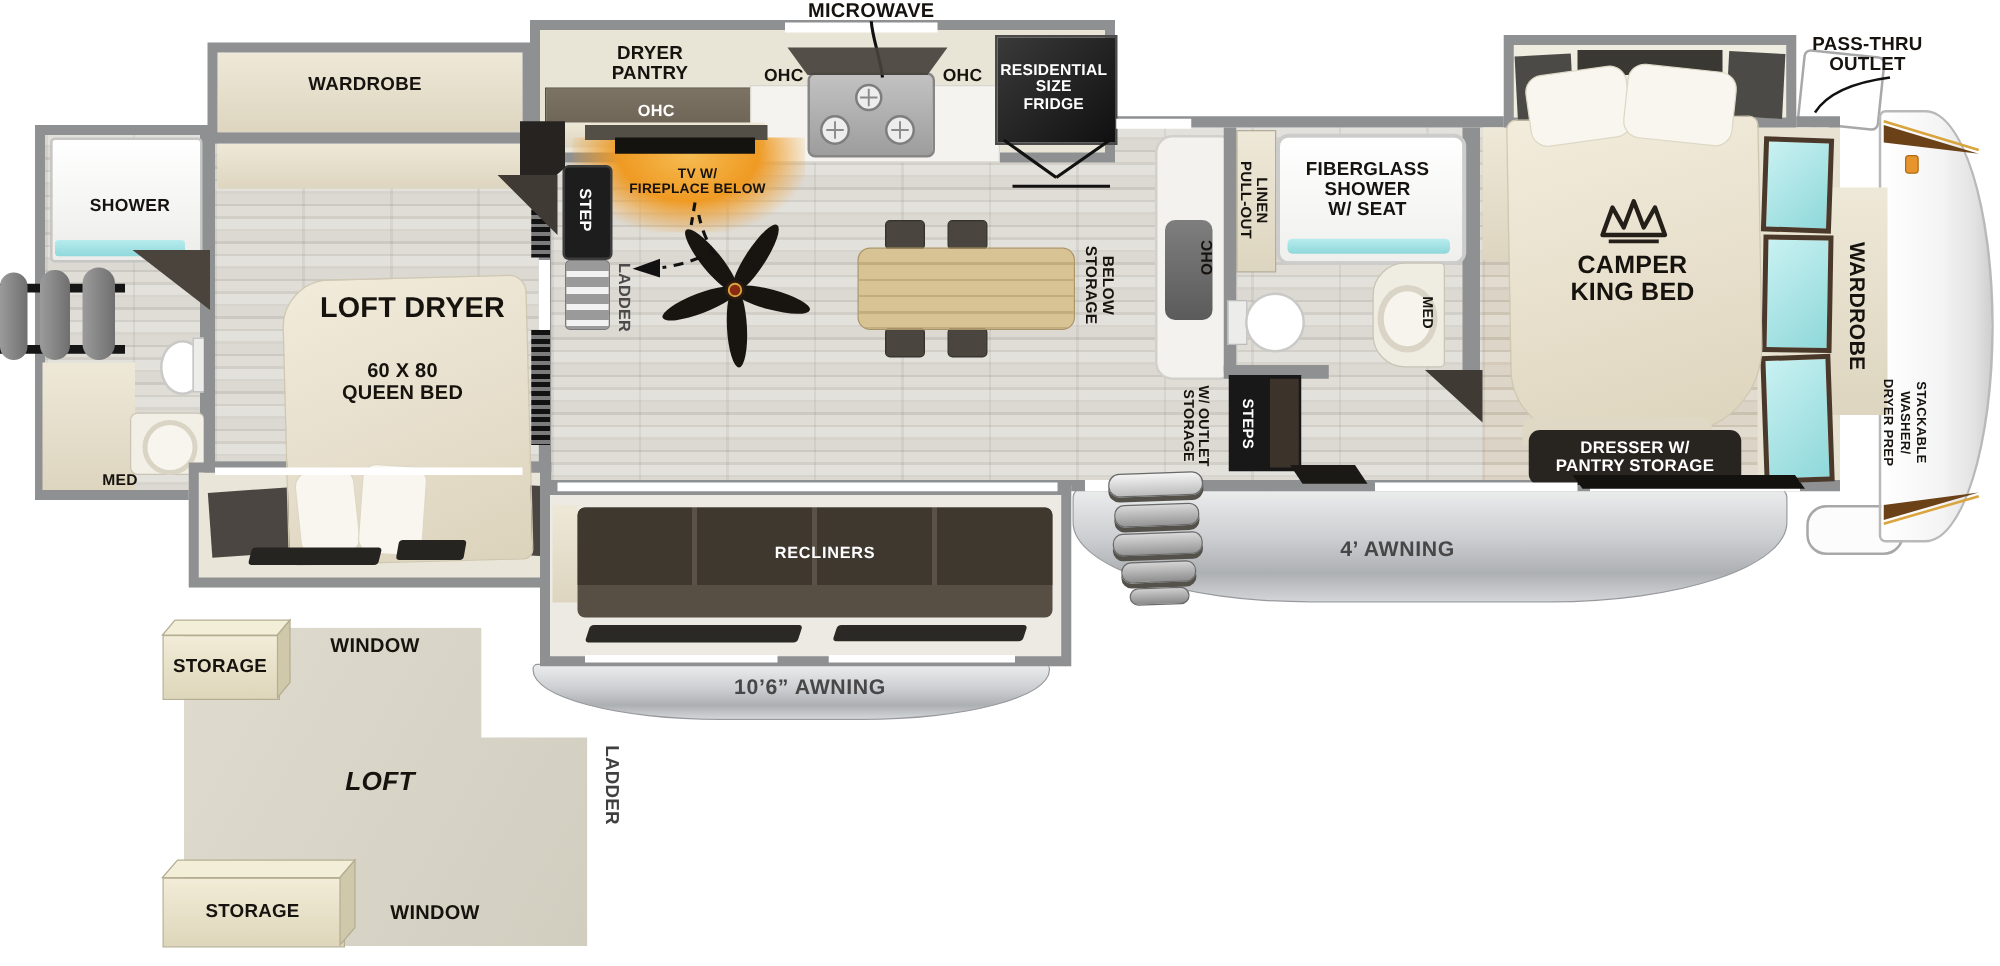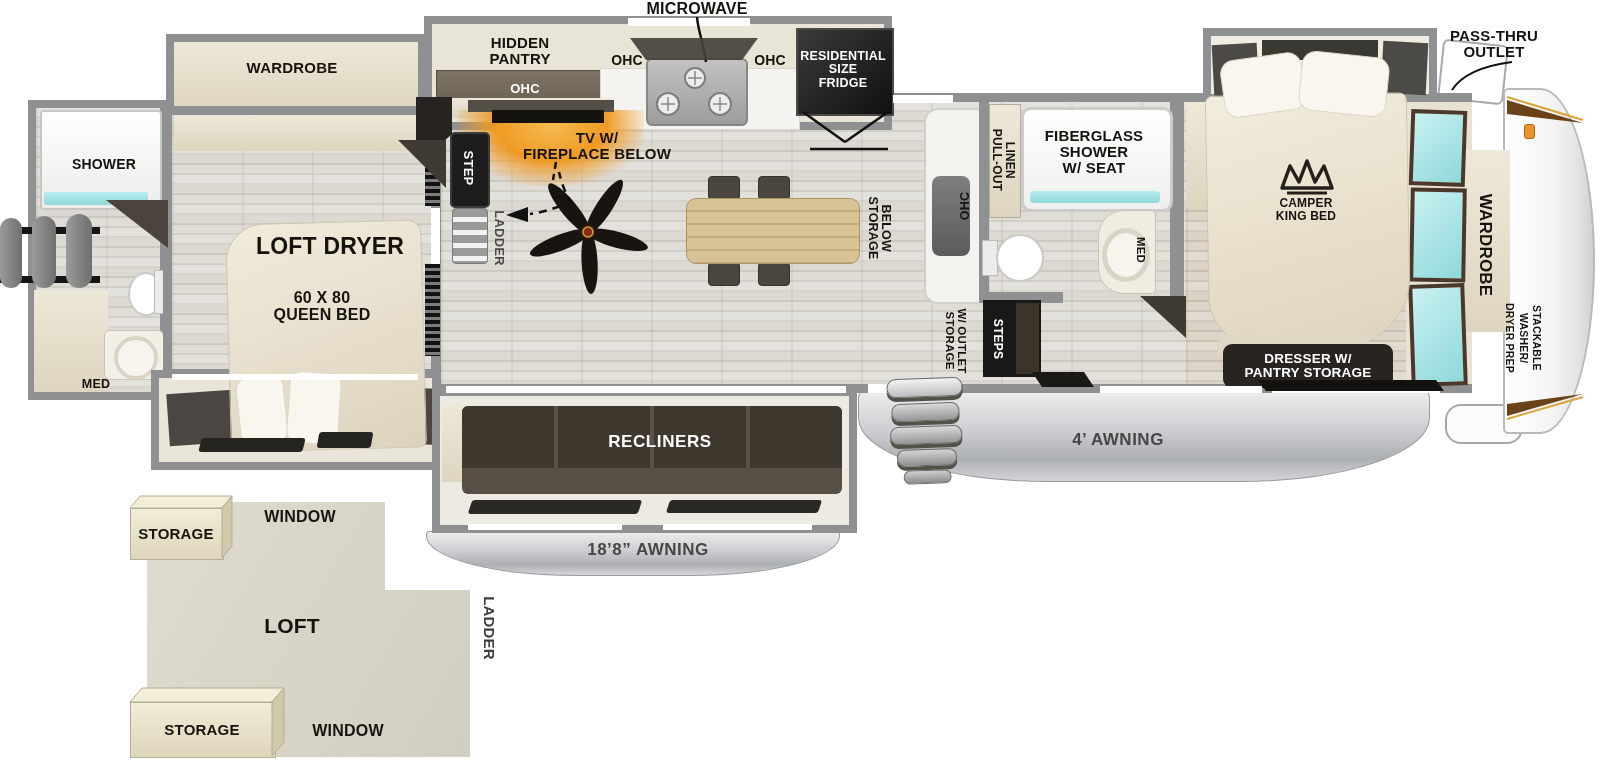--- a/index.html
+++ b/index.html
@@ -155,65 +155,65 @@
     <div class="abs" style="left:2px;top:48px;width:70px;height:16px;background:linear-gradient(180deg,#d9d9d9,#969696);border:1px solid #6a6a6a;border-radius:8px;box-shadow:0 4px 0 #54504a;"></div>
     <div class="abs" style="left:8px;top:71px;width:58px;height:15px;background:linear-gradient(180deg,#d4d4d4,#8f8f8f);border:1px solid #6a6a6a;border-radius:8px;box-shadow:0 4px 0 #54504a;"></div>
     <div class="abs" style="left:14px;top:92px;width:46px;height:12px;background:linear-gradient(180deg,#cfcfcf,#8a8a8a);border:1px solid #6a6a6a;border-radius:7px;"></div>
   </div>
 
   <div class="abs" style="left:147px;top:502px;width:323px;height:255px;background:linear-gradient(120deg,#dfdbce,#d1cdbf);clip-path:polygon(0 0,73.7% 0,73.7% 34.5%,100% 34.5%,100% 100%,0 100%);"></div>
   <div class="abs" style="left:130px;top:508px;width:92px;height:50px;background:linear-gradient(180deg,#f2ecd8,#ddd6ba);border:1px solid #b5ae92;"></div>
   <div class="abs" style="left:130px;top:702px;width:144px;height:54px;background:linear-gradient(180deg,#f2ecd8,#ddd6ba);border:1px solid #b5ae92;"></div>
 
   <div class="lbl" style="left:697px;top:9px;font-size:16px;">MICROWAVE</div>
-  <div class="lbl" style="left:520px;top:51px;font-size:15px;">HIDDEN
+  <div class="lbl" style="left:520px;top:51px;font-size:15px;">DRYER
 PANTRY</div>
   <div class="lbl white" style="left:525px;top:89px;font-size:13px;">OHC</div>
   <div class="lbl" style="left:627px;top:60px;font-size:14px;">OHC</div>
   <div class="lbl" style="left:770px;top:60px;font-size:14px;">OHC</div>
   <div class="lbl white" style="left:843px;top:70px;font-size:12.5px;z-index:31;">RESIDENTIAL
 SIZE
 FRIDGE</div>
   <div class="lbl" style="left:1494px;top:44px;font-size:15px;">PASS-THRU
 OUTLET</div>
-  <div class="lbl" style="left:558px;top:146px;font-size:15px;z-index:31;margin-left:39px;">TV W/
+  <div class="lbl" style="left:558px;top:146px;font-size:11px;z-index:31;">TV W/
 FIREPLACE BELOW</div>
   <div class="lbl white vt" style="left:468px;top:168px;font-size:13px;z-index:31;">STEP</div>
   <div class="lbl vt" style="left:499px;top:238px;font-size:13px;color:#4a4a4a;z-index:31;">LADDER</div>
   <div class="lbl vt" style="left:879px;top:228px;font-size:12.5px;">STORAGE
 BELOW</div>
   <div class="lbl" style="left:966px;top:206px;font-size:12.5px;transform:translate(-50%,-50%) rotate(-90deg);">OHC</div>
   <div class="lbl vt" style="left:956px;top:341px;font-size:11.5px;">STORAGE
 W/ OUTLET</div>
   <div class="lbl white vt" style="left:998px;top:339px;font-size:12px;">STEPS</div>
   <div class="lbl vt" style="left:1003px;top:160px;font-size:12px;">PULL-OUT
 LINEN</div>
   <div class="lbl" style="left:1094px;top:152px;font-size:15px;z-index:31;">FIBERGLASS
 SHOWER
 W/ SEAT</div>
   <div class="lbl vt" style="left:1141px;top:250px;font-size:11.5px;">MED</div>
-  <div class="lbl" style="left:1306px;top:210px;font-size:12px;z-index:31;">CAMPER
+  <div class="lbl" style="left:1306px;top:224px;font-size:20px;z-index:31;">CAMPER
 KING BED</div>
   <div class="lbl white" style="left:1308px;top:366px;font-size:13.5px;z-index:31;">DRESSER W/
 PANTRY STORAGE</div>
   <div class="lbl vt" style="left:1485px;top:245px;font-size:17px;">WARDROBE</div>
   <div class="lbl vtr" style="left:1523px;top:338px;font-size:10.5px;line-height:1.25;">STACKABLE
 WASHER/
 DRYER PREP</div>
   <div class="lbl" style="left:292px;top:68px;font-size:15px;">WARDROBE</div>
   <div class="lbl" style="left:104px;top:164px;font-size:14px;z-index:31;">SHOWER</div>
   <div class="lbl" style="left:96px;top:385px;font-size:12.5px;">MED</div>
   <div class="lbl" style="left:330px;top:246px;font-size:23px;z-index:31;">LOFT DRYER</div>
   <div class="lbl" style="left:322px;top:306px;font-size:16px;z-index:31;">60 X 80
 QUEEN BED</div>
-  <div class="lbl white" style="left:660px;top:442px;font-size:17px;letter-spacing:.6px;z-index:31;">RECLINERS</div>
-  <div class="lbl gray" style="left:648px;top:550px;font-size:17px;letter-spacing:.5px;">18’8” AWNING</div>
+  <div class="lbl white" style="left:660px;top:442px;font-size:13px;letter-spacing:.6px;z-index:31;">RECLINERS</div>
+  <div class="lbl gray" style="left:648px;top:550px;font-size:17px;letter-spacing:.5px;">10’6” AWNING</div>
   <div class="lbl gray" style="left:1118px;top:440px;font-size:17px;letter-spacing:.5px;">4’ AWNING</div>
   <div class="lbl" style="left:300px;top:517px;font-size:16px;">WINDOW</div>
-  <div class="lbl" style="left:292px;top:626px;font-size:21px;">LOFT</div>
+  <div class="lbl" style="left:304px;top:626px;font-size:21px;font-style:italic;">LOFT</div>
   <div class="lbl" style="left:348px;top:731px;font-size:16px;">WINDOW</div>
   <div class="lbl" style="left:176px;top:534px;font-size:15px;">STORAGE</div>
   <div class="lbl" style="left:202px;top:730px;font-size:15px;">STORAGE</div>
   <div class="lbl vt" style="left:489px;top:628px;font-size:15px;color:#3f3f3f;">LADDER</div>
 
   <svg class="overlay" width="1600" height="773" viewBox="0 0 1600 773">
 
     <path d="M697,17 C698,31 704,45 706,62" stroke="#111" stroke-width="2.5" fill="none"></path>
 
     <polygon points="630,38 758,38 742,60 646,60" fill="#45423c" opacity="0.92"></polygon>

